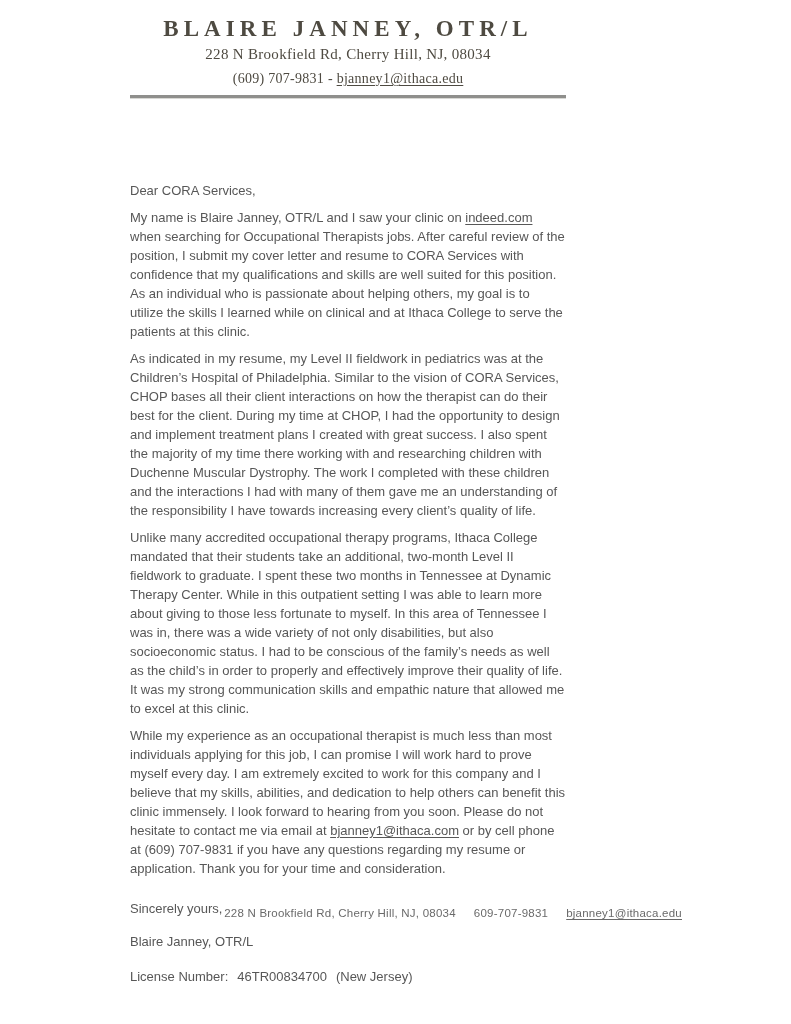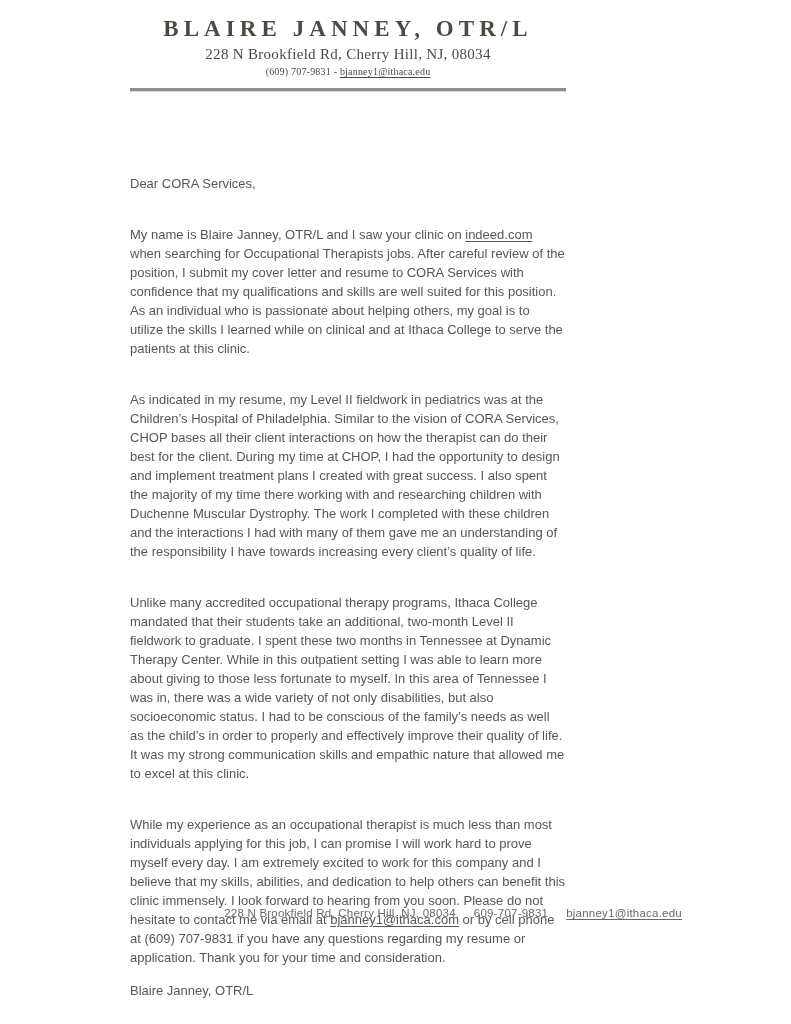--- a/index.html
+++ b/index.html
@@ -30,22 +30,22 @@
     letter-spacing: 0.22em;
     white-space: nowrap;
   }
   .letterhead .address-line {
     margin-top: 3px;
     font-size: 15px;
     line-height: 18px;
     letter-spacing: 0.02em;
   }
   .letterhead .contact-line {
-    margin-top: 0;
-    font-size: 10px;
+    margin-top: 7px;
+    font-size: 14px;
     line-height: 17px;
     letter-spacing: 0.02em;
   }
   .letterhead .contact-line a,
   .underlined {
     color: inherit;
     text-decoration: underline;
     text-underline-offset: 2px;
   }
   .rule {
@@ -62,21 +62,21 @@
     line-height: 18px;
     color: #4e4a41;
   }
   
   .letter-body {
     color: #575757;
     font-size: 13px;
     line-height: 19px;
   }
   .salutation { margin-top: 82px; }
-  .letter-body p.para { margin-top: 32px; }
+  .letter-body p.para { margin-top: 8px; }
   .letter-body a {
     color: inherit;
     text-decoration: underline;
     text-underline-offset: 2px;
   }
   
   .valediction { margin-top: 21px; }
   .signature   { margin-top: 14px; }
   .license     { margin-top: 16px; }
   .license .gap { display: inline-block; width: 9px; }
@@ -119,23 +119,25 @@
     <p class="salutation">Dear CORA Services,</p>
 
     <p class="para"><span>My name is Blaire Janney, OTR/L and I saw your clinic on </span><a href="#">indeed.com</a><span> when searching for Occupational Therapists jobs. After careful review of the position, I submit my cover letter and resume to CORA Services with confidence that my qualifications and skills are well suited for this position. As an individual who is passionate about helping others, my goal is to utilize the skills I learned while on clinical and at Ithaca College to serve the patients at this clinic.</span></p>
 
     <p class="para">As indicated in my resume, my Level II fieldwork in pediatrics was at the Children’s Hospital of Philadelphia. Similar to the vision of CORA Services, CHOP bases all their client interactions on how the therapist can do their best for the client. During my time at CHOP, I had the opportunity to design and implement treatment plans I created with great success. I also spent the majority of my time there working with and researching children with Duchenne Muscular Dystrophy. The work I completed with these children and the interactions I had with many of them gave me an understanding of the responsibility I have towards increasing every client’s quality of life.</p>
 
     <p class="para">Unlike many accredited occupational therapy programs, Ithaca College mandated that their students take an additional, two-month Level II fieldwork to graduate. I spent these two months in Tennessee at Dynamic Therapy Center. While in this outpatient setting I was able to learn more about giving to those less fortunate to myself. In this area of Tennessee I was in, there was a wide variety of not only disabilities, but also socioeconomic status. I had to be conscious of the family’s needs as well as the child’s in order to properly and effectively improve their quality of life. It was my strong communication skills and empathic nature that allowed me to excel at this clinic.</p>
 
     <p class="para"><span>While my experience as an occupational therapist is much less than most individuals applying for this job, I can promise I will work hard to prove myself every day. I am extremely excited to work for this company and I believe that my skills, abilities, and dedication to help others can benefit this clinic immensely. I look forward to hearing from you soon. Please do not hesitate to contact me via email at </span><a href="#">bjanney1@ithaca.com</a><span> or by cell phone at (609) 707-9831 if you have any questions regarding my resume or application.  Thank you for your time and consideration.</span></p>
 
+    <p class="valediction">Sincerely yours,</p>
 
     <p class="signature">Blaire Janney, OTR/L</p>
 
+    <p class="license"><span>License Number:</span><span class="gap"></span><span>46TR00834700</span><span class="gap"></span><span>(New Jersey)</span></p>
 
   </main>
 
   <footer class="page-footer">
     <span class="seg">228 N Brookfield Rd, Cherry Hill, NJ, 08034</span><span class="seg">609-707-9831</span><a class="seg" href="#">bjanney1@ithaca.edu</a>
   </footer>
 
 </div>
 
 </body></html>

